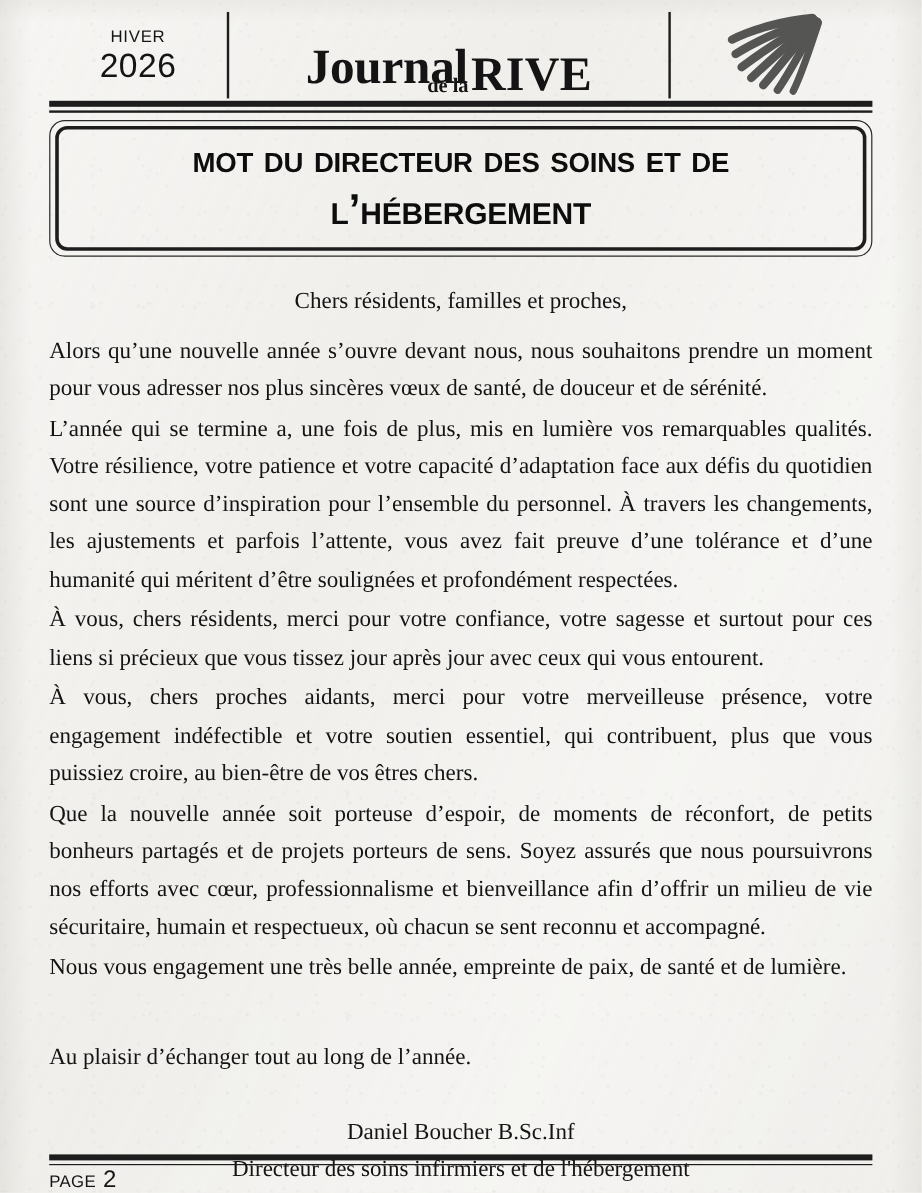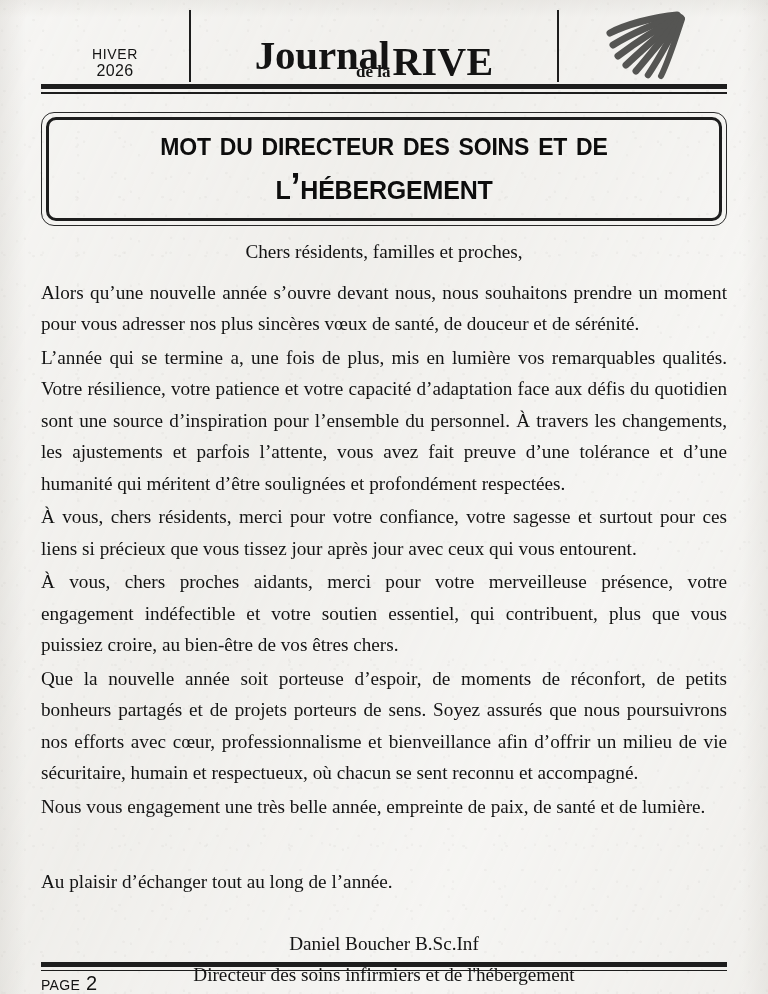--- a/index.html
+++ b/index.html
@@ -61,36 +61,36 @@
     width: 686px;
     height: 72px;
     display: flex;
     align-items: stretch;
   }
   .mast-date {
     width: 148px;
     display: flex;
     flex-direction: column;
     align-items: center;
-    justify-content: flex-end;
+    justify-content: center;
     border-right: 2px solid #1d1d1d;
     padding-bottom: 2px;
   }
   .mast-season {
     font-family: "Liberation Sans", "DejaVu Sans", sans-serif;
     font-size: 20px;
     letter-spacing: .6px;
     font-variant: small-caps;
     text-transform: lowercase;
     line-height: 1;
     color: #141414;
   }
   .mast-year {
     font-family: "Liberation Sans", "DejaVu Sans", sans-serif;
-    font-size: 16px;
+    font-size: 28px;
     line-height: 1.15;
     letter-spacing: .4px;
     color: #141414;
   }
   .mast-name {
     flex: 1;
     display: flex;
     align-items: flex-end;
     justify-content: center;
     border-right: 2px solid #1d1d1d;
@@ -141,21 +141,21 @@
     width: 686px;
   }
   .rule-thick { height: 5px; background: #1d1d1d; }
   .rule-gap   { height: 3px; }
   .rule-thin  { height: 1.5px; background: #1d1d1d; }
 
   
   .title-banner {
     position: absolute;
     left: 41px;
-    top: 112px;
+    top: 100px;
     width: 686px;
     height: 114px;
     box-sizing: border-box;
     border: 1.5px solid #2a2a2a;
     border-radius: 13px;
     padding: 4px;
   }
   .title-inner {
     width: 100%;
     height: 100%;

